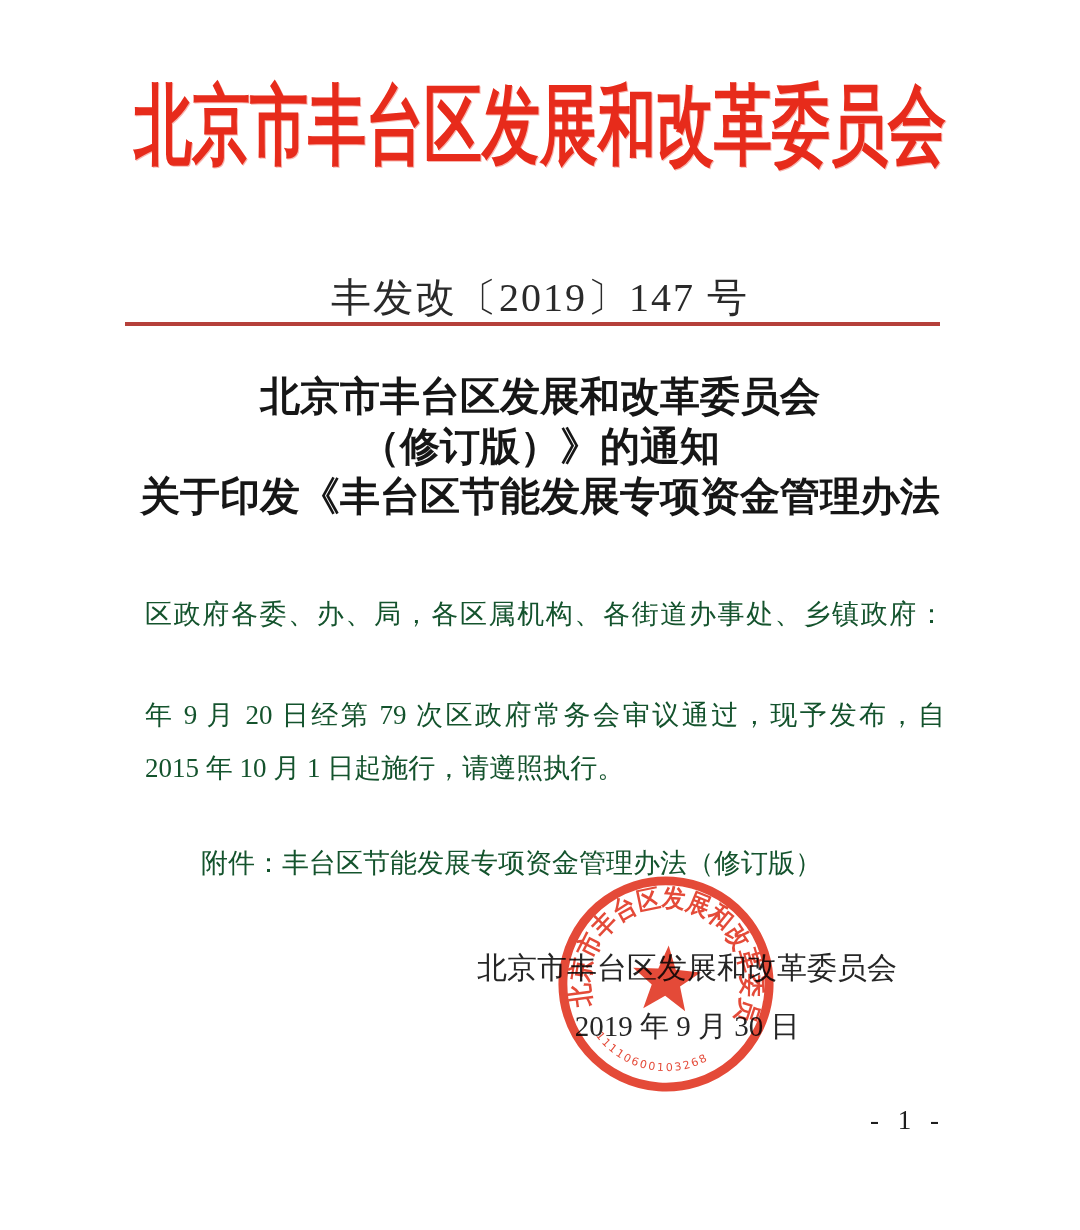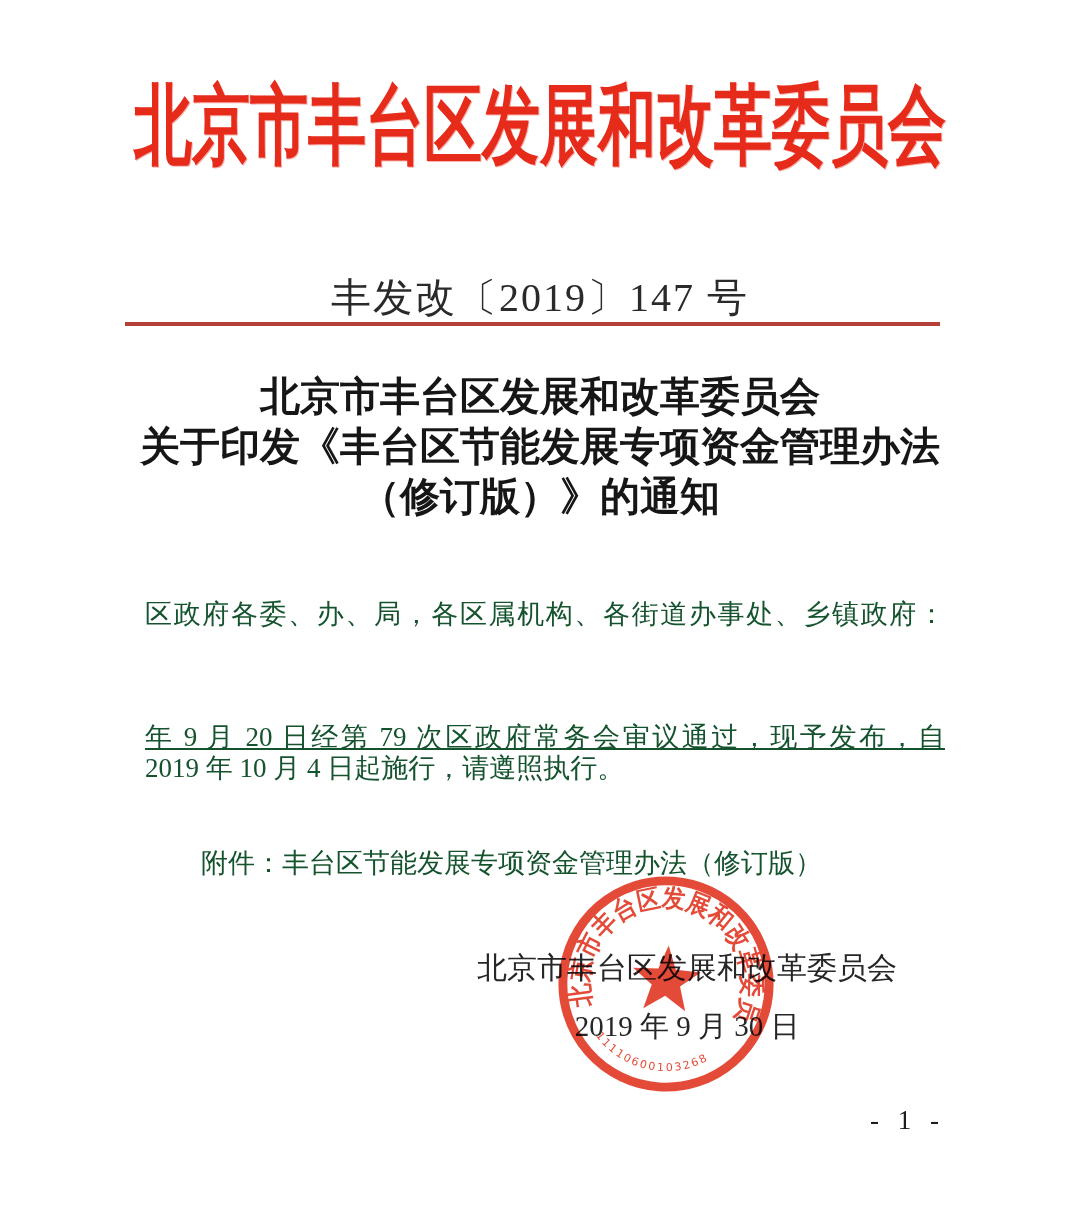--- a/index.html
+++ b/index.html
@@ -73,21 +73,21 @@
     position: absolute;
     left: 145px;
     width: 800px;
     font-size: 27px;
     color: #14532d;
     white-space: nowrap;
   }
   .jl { text-align: justify; text-align-last: justify; }
   .salutation   { top: 596px; }
   .para-line-1  { top: 655px; text-indent: 56px; }
-  .para-line-2  { top: 719px; text-decoration: underline; }
+  .para-line-2  { top: 697px; }
   .para-line-3  { top: 750px; }
   .attachment   { top: 845px; text-indent: 56px; }
   
   .signature {
     position: absolute;
     top: 948px; right: 183px;
     display: flex; flex-direction: column; align-items: center;
     z-index: 1;
   }
   .signature .sig-agency {
@@ -131,27 +131,27 @@
   <div class="masthead">
     <div class="agency">北京市丰台区发展和改革委员会</div>
   </div>
 
   <div class="doc-number">丰发改〔2019〕147 号</div>
 
   <div class="red-rule"></div>
 
   <div class="notice-title">
     <div>北京市丰台区发展和改革委员会</div>
+    <div>（修订版）》的通知</div>
     <div>关于印发《丰台区节能发展专项资金管理办法</div>
-    <div>（修订版）》的通知</div>
   </div>
 
   <div class="body-line salutation jl">区政府各委、办、局，各区属机构、各街道办事处、乡镇政府：</div>
   <div class="body-line para-line-2 jl">年 9 月 20 日经第 79 次区政府常务会审议通过，现予发布，自</div>
-  <div class="body-line para-line-3">2019 年 10 月 4 日起施行，请遵照执行。</div>
+  <div class="body-line para-line-3">2015 年 10 月 1 日起施行，请遵照执行。</div>
   <div class="body-line attachment">附件：丰台区节能发展专项资金管理办法（修订版）</div>
 
   <div class="signature">
     <div class="sig-agency">北京市丰台区发展和改革委员会</div>
     <div class="sig-date">2019 年 9 月 30 日</div>
   </div>
 
   <svg class="seal" viewBox="0 0 230 230">
     <circle class="ring" cx="115" cy="115" r="104"></circle>
     <polygon class="star" points="115,76 123.8,99.9 149.2,100.9 129.3,116.6 136.2,141.1 115,127 93.8,141.1 100.7,116.6 80.8,100.9 106.2,99.9"></polygon>

